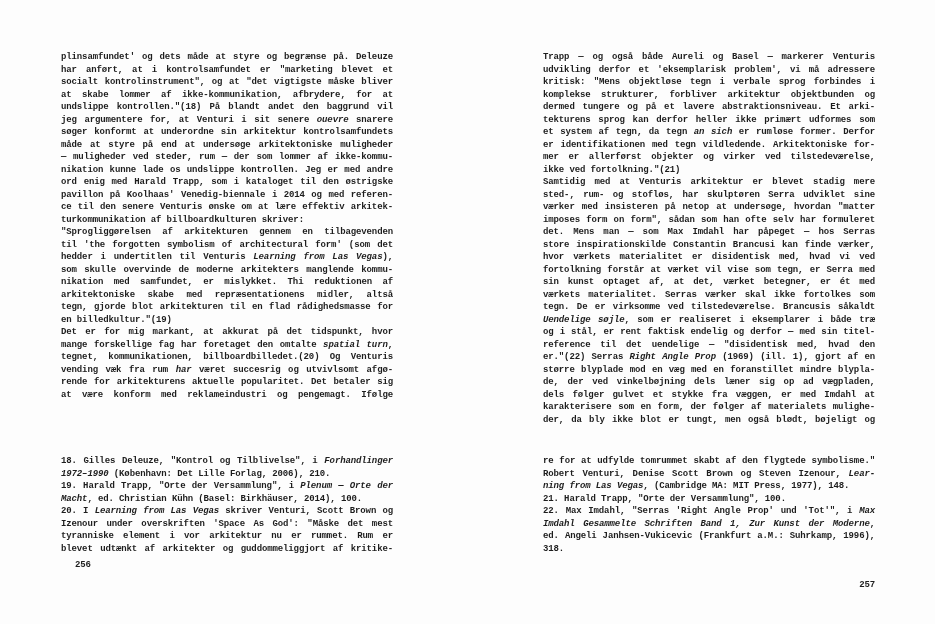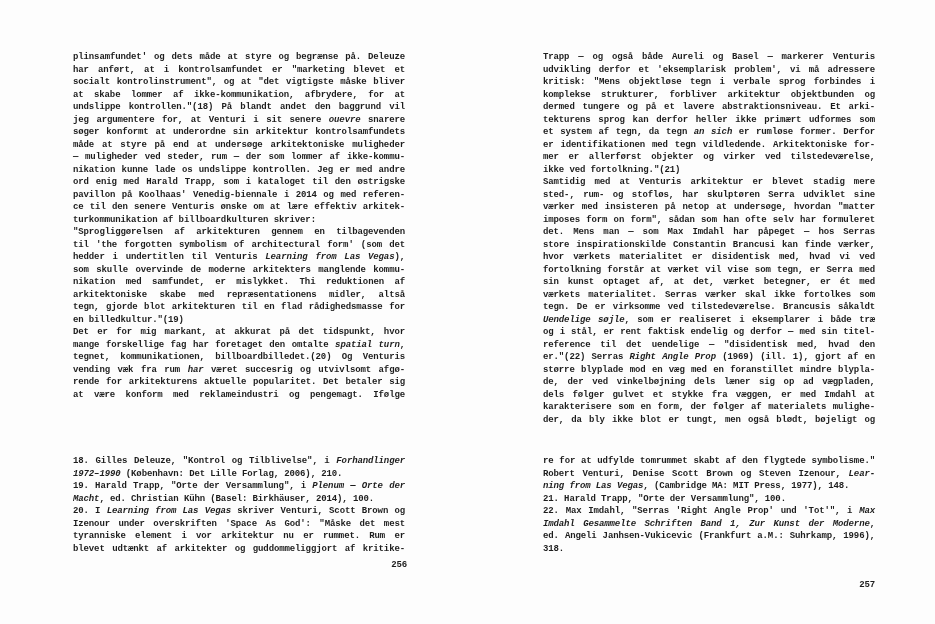--- a/index.html
+++ b/index.html
@@ -13,38 +13,38 @@
     font-family:"Liberation Mono","DejaVu Sans Mono",monospace;
   }
   .spread{
     position:relative;width:935px;height:624px;background:var(--paper);overflow:hidden;
   }
   .column{
     position:absolute;width:332px;
     color:var(--ink);
     font-size:9px;line-height:12.5px;font-weight:700;letter-spacing:-0.12px;
   }
-  .col-left{left:73px;}
+  .col-left{left:61px;}
   .col-right{left:543px;}
   .main-text{top:51px;}
   .footnote-area{top:455px;}
   .block + .block{margin-top:0;}
   .footnote-area .block + .block{margin-top:0;}
   .line{
     text-align:justify;
     text-align-last:justify;
     white-space:normal;
   }
   .line.flush{text-align-last:left;}
   .page-number{
     position:absolute;top:559px;width:332px;
     color:var(--ink);
     font-size:9px;line-height:12.5px;font-weight:700;letter-spacing:-0.12px;
   }
-  .page-number.num-left{left:75px;text-align:right;}
+  .page-number.num-left{left:75px;text-align:left;}
   .page-number.num-right{left:543px;text-align:right;margin-top:20px;}
   i{font-style:italic;}
 </style>
 </head>
 <body>
 
 <div class="spread">
 
   <div class="page">
     <div class="column col-left main-text">

